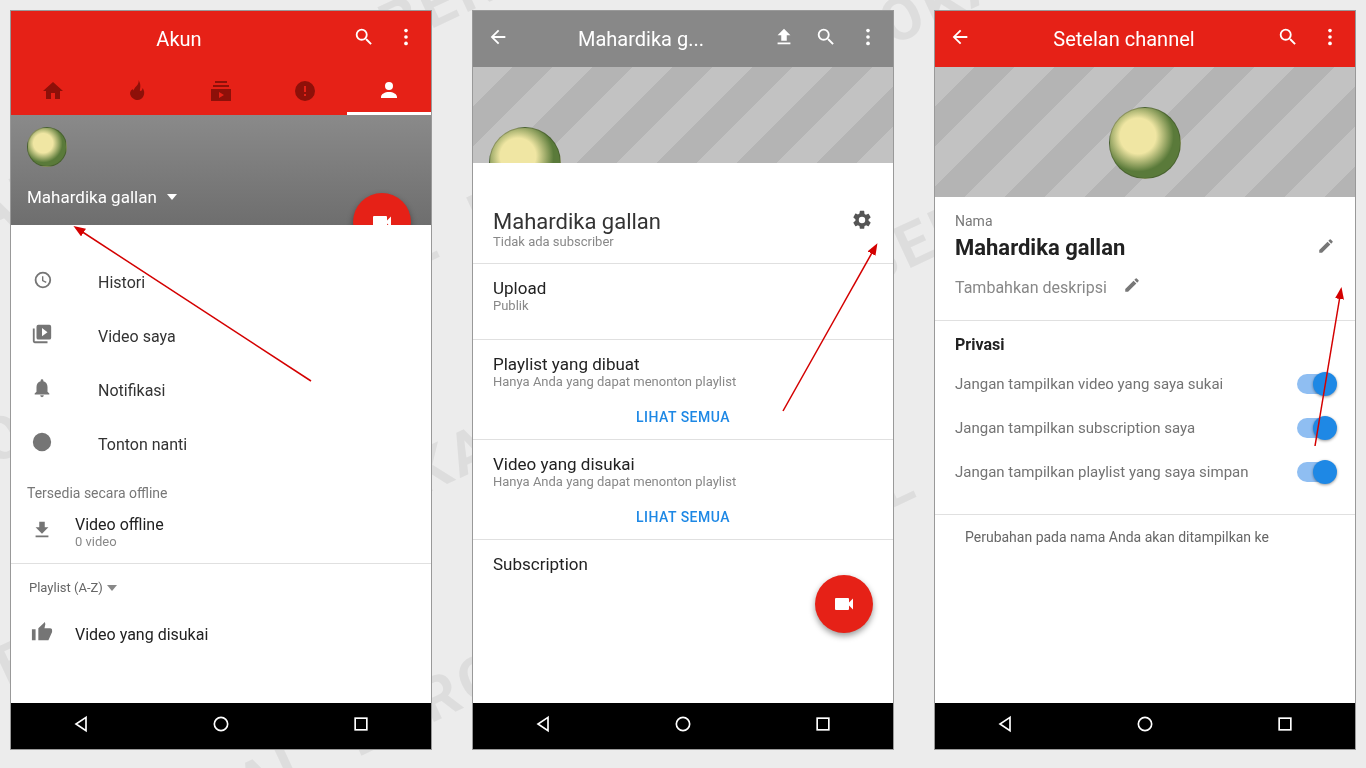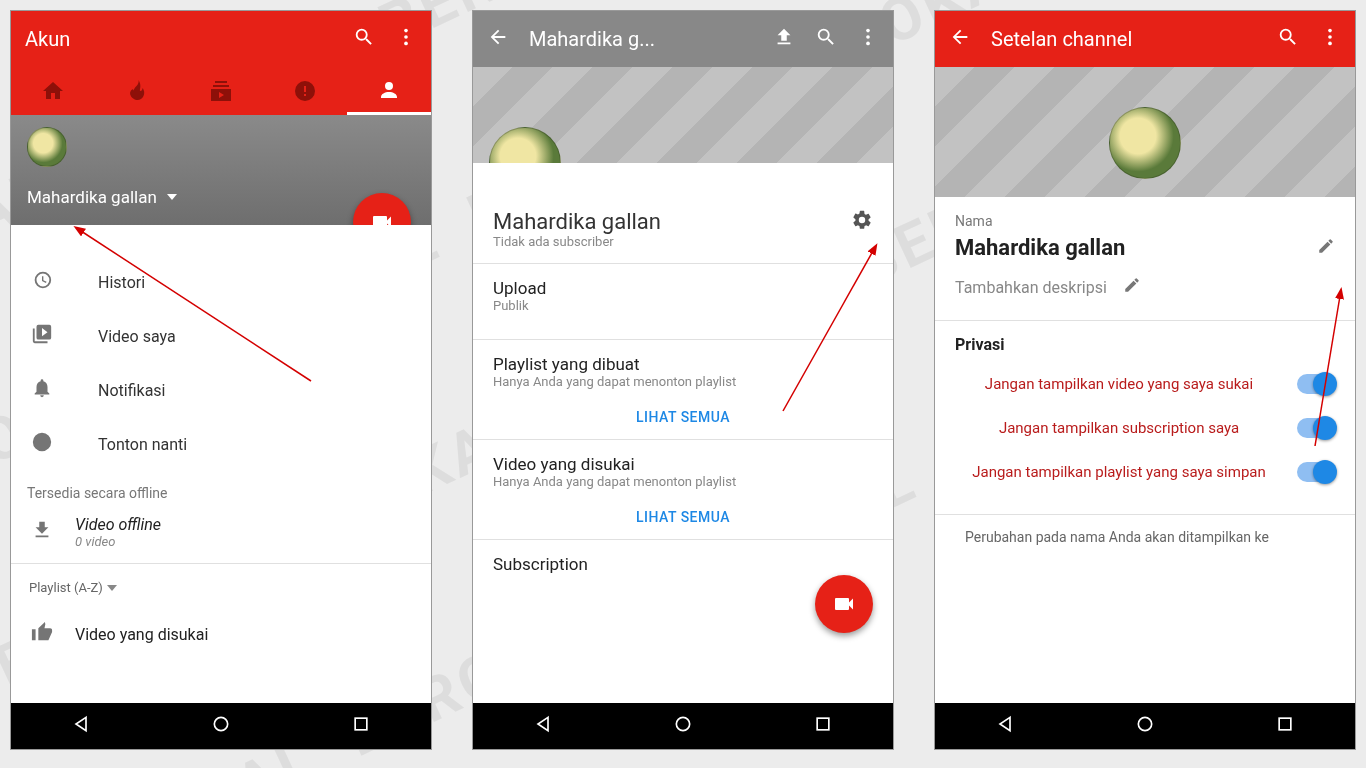--- a/index.html
+++ b/index.html
@@ -17,21 +17,21 @@
     transform: rotate(-25deg); opacity:0.06; font-weight:700; font-size:60px; color:#000;
     pointer-events:none; letter-spacing:4px;
   }
   .row { display:flex; gap:40px; padding:10px; justify-content:center; }
   .phone {
     width: 430px; height: 740px; background:#fff; border:1px solid #999;
     display:flex; flex-direction:column; overflow:hidden; position:relative;
   }
   .topbar {
     background:#e62117; color:#fff; height:56px; display:flex; align-items:center;
-    padding:0 14px; gap:20px;
+    padding:0 14px; gap:20px;text-align:center;
   }
   .topbar .title { font-size:20px; flex:1; font-weight:400; }
   .topbar svg { width:22px; height:22px; fill:#fff; }
   .topbar .action { cursor:pointer; }
   .tabs {
     background:#e62117; display:flex; height:48px; align-items:center;
   }
   .tabs .tab { flex:1; display:flex; justify-content:center; align-items:center; height:100%; }
   .tabs .tab svg { width:24px; height:24px; fill:#8e1009; }
   .tabs .tab.active svg { fill:#fff; }
@@ -60,21 +60,21 @@
     box-shadow:0 3px 6px rgba(0,0,0,.4);
   }
   .fab svg { width:24px; height:24px; fill:#fff; }
   .content { flex:1; overflow-y:auto; background:#fff; position:relative; }
   .menu-item {
     display:flex; align-items:center; gap:45px; padding:14px 20px; font-size:16px; color:#333;
   }
   .menu-item svg { width:22px; height:22px; fill:#757575; }
   .section-label { padding:14px 16px 6px; font-size:14px; color:#777; }
   .sub { font-size:13px; color:#888; margin-top:0; }
-  .offline-item { display:flex; gap:22px; padding:8px 20px 14px; align-items:center;font-style:italic; }
+  .offline-item { display:flex; gap:22px; padding:8px 20px 14px; align-items:center; }
   .offline-item svg { width:22px; height:22px; fill:#757575; }
   .divider { height:1px; background:#e0e0e0; margin:0; }
   .playlist-header { padding:16px 18px; font-size:13px; color:#666; display:flex; align-items:center; gap:4px;}
   .like-item { display:flex; gap:22px; padding:10px 20px; align-items:center; }
   .like-item svg { width:22px; height:22px; fill:#757575; }
 
   
   .channel-head { padding:46px 20px 14px; display:flex; align-items:flex-start; }
   .channel-head .info { flex:1; }
   .channel-head .cname { font-size:22px; color:#333; }
@@ -87,21 +87,21 @@
 
   
   .p3-content { flex:1; background:#fff; overflow-y:auto; }
   .field-label { font-size:14px; color:#777; padding:16px 20px 6px; }
   .field-row { display:flex; align-items:center; padding:0 20px 16px; gap:12px;}
   .field-row .val { font-size:22px; font-weight:700; flex:1; }
   .pencil svg{width:18px;height:18px;fill:#777}
   .desc-row { display:flex; align-items:center; gap:16px; padding:0 20px 22px; color:#888; font-size:16px;}
   .privacy-title { font-weight:700; padding:14px 20px 8px; font-size:16px; }
   .priv-item { display:flex; align-items:center; padding:12px 20px; gap:14px;}
-  .priv-item .plabel { flex:1; font-size:15px; color:#b91c1c;text-align:center; }
+  .priv-item .plabel { flex:1; font-size:15px; color:#737373; }
   .switch { width:38px; height:20px; background:#8fbef2; border-radius:20px; position:relative;}
   .switch::after{content:"";position:absolute;right:-2px;top:-2px;width:24px;height:24px;border-radius:50%;background:#1e88e5;box-shadow:0 1px 3px rgba(0,0,0,.4);}
   .note { font-size:14px; color:#666; padding:14px 30px 4px; }
 
   .navbar { height:46px; background:#000; display:flex; justify-content:space-around; align-items:center;}
   .navbar svg { width:20px; height:20px; stroke:#fff; fill:none; stroke-width:2;}
 
   .arrow { position:absolute; pointer-events:none; }
   .arrow svg { overflow:visible; }
   .dropdown-caret{width:0;height:0;border-left:5px solid transparent;border-right:5px solid transparent;border-top:6px solid #fff;}

